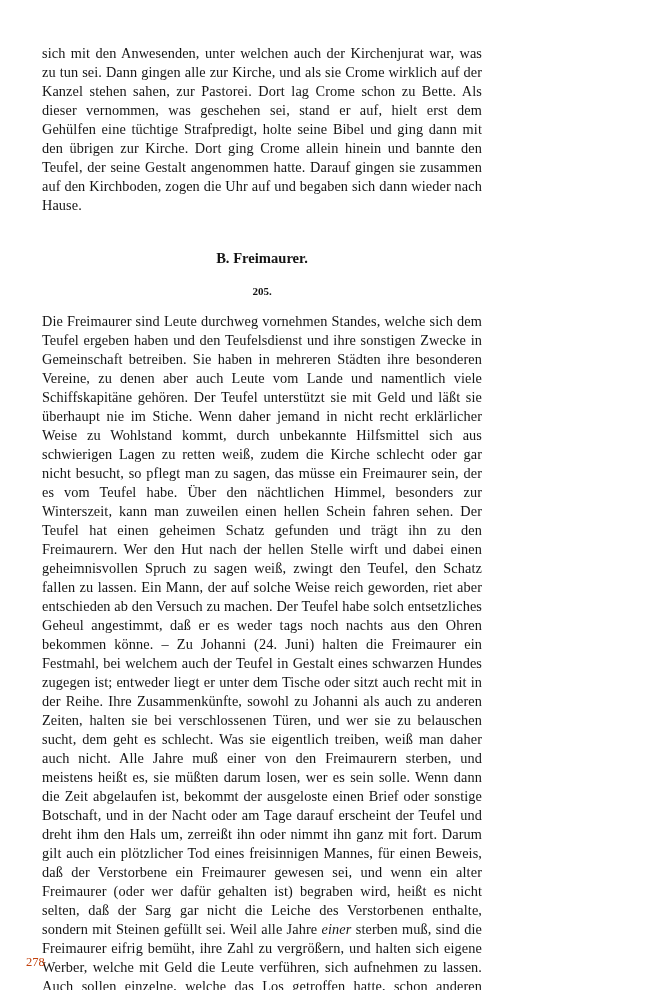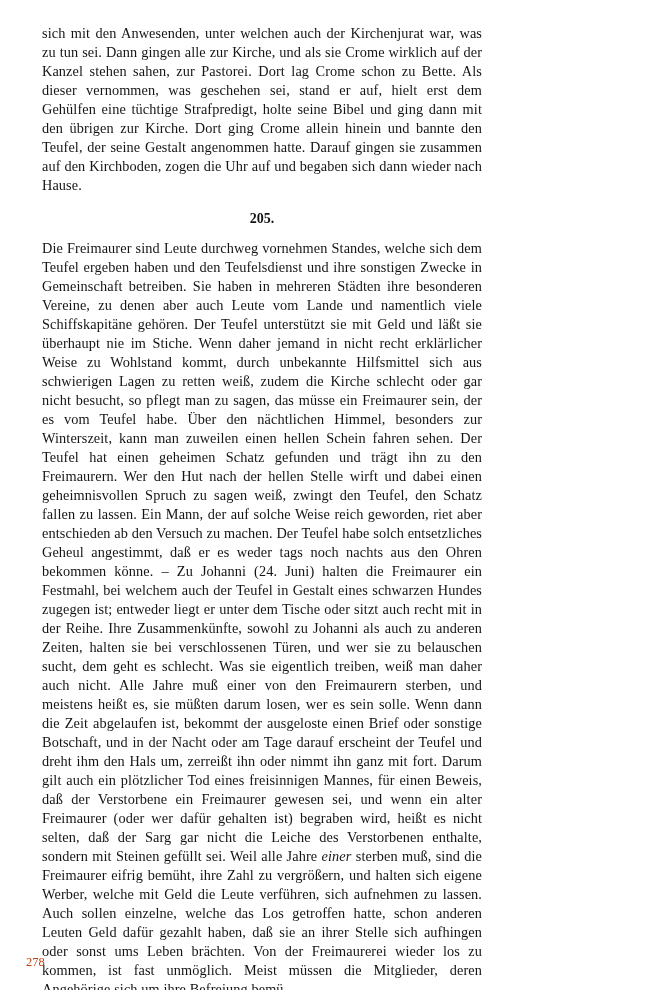--- a/index.html
+++ b/index.html
@@ -10,21 +10,21 @@
   body {
     width: 660px;
     height: 990px;
     overflow: hidden;
   }
   .page {
     position: relative;
     width: 524px;
     height: 990px;
     box-sizing: border-box;
-    padding: 24px 42px 0 42px;
+    padding: 44px 42px 0 42px;
     background: #ffffff;
     color: #141414;
     font-family: "Liberation Serif", "DejaVu Serif", serif;
     font-size: 14.3px;
     line-height: 19px;
   }
   .body-text {
     margin: 0;
     text-align: justify;
     text-justify: inter-word;
@@ -34,41 +34,42 @@
     margin: 34px 0 0 0;
     text-align: center;
     font-weight: bold;
     font-size: 14.6px;
     line-height: 19px;
   }
   .section-number {
     margin: 14px 0 11px 0;
     text-align: center;
     font-weight: bold;
-    font-size: 14px;
+    font-size: 11px;
     line-height: 19px;
   }
   .page-number {
     position: absolute;
     left: 26px;
     top: 954px;
     font-size: 12.5px;
     line-height: 16px;
     color: #c2410c;
   }
   em {
   }
 </style>
 </head>
 <body>
 
 <div class="page">
 
   <p class="body-text">sich mit den Anwesenden, unter welchen auch der Kirchenjurat war, was zu tun sei. Dann gingen alle zur Kirche, und als sie Crome wirklich auf der Kanzel stehen sahen, zur Pastorei. Dort lag Crome schon zu Bette. Als dieser vernommen, was geschehen sei, stand er auf, hielt erst dem Gehülfen eine tüchtige Strafpredigt, holte seine Bibel und ging dann mit den übrigen zur Kirche. Dort ging Crome allein hinein und bannte den Teufel, der seine Gestalt angenommen hatte. Darauf gingen sie zusammen auf den Kirchboden, zogen die Uhr auf und begaben sich dann wieder nach Hause.</p>
 
+  <h2 class="heading">B. Freimaurer.</h2>
 
   <h3 class="section-number">205.</h3>
 
   <p class="body-text"><span>Die Freimaurer sind Leute durchweg vornehmen Standes, welche sich dem Teufel ergeben haben und den Teufelsdienst und ihre sonstigen Zwecke in Gemeinschaft betreiben. Sie haben in mehreren Städten ihre besonderen Vereine, zu denen aber auch Leute vom Lande und namentlich viele Schiffskapitäne gehören. Der Teufel unterstützt sie mit Geld und läßt sie überhaupt nie im Stiche. Wenn daher jemand in nicht recht erklärlicher Weise zu Wohlstand kommt, durch unbekannte Hilfsmittel sich aus schwierigen Lagen zu retten weiß, zudem die Kirche schlecht oder gar nicht besucht, so pflegt man zu sagen, das müsse ein Freimaurer sein, der es vom Teufel habe. Über den nächtlichen Himmel, besonders zur Winterszeit, kann man zuweilen einen hellen Schein fahren sehen. Der Teufel hat einen geheimen Schatz gefunden und trägt ihn zu den Freimaurern. Wer den Hut nach der hellen Stelle wirft und dabei einen geheimnisvollen Spruch zu sagen weiß, zwingt den Teufel, den Schatz fallen zu lassen. Ein Mann, der auf solche Weise reich geworden, riet aber entschieden ab den Versuch zu machen. Der Teufel habe solch entsetzliches Geheul angestimmt, daß er es weder tags noch nachts aus den Ohren bekommen könne. – Zu Johanni (24. Juni) halten die Freimaurer ein Festmahl, bei welchem auch der Teufel in Gestalt eines schwarzen Hundes zugegen ist; entweder liegt er unter dem Tische oder sitzt auch recht mit in der Reihe. Ihre Zusammenkünfte, sowohl zu Johanni als auch zu anderen Zeiten, halten sie bei verschlossenen Türen, und wer sie zu belauschen sucht, dem geht es schlecht. Was sie eigentlich treiben, weiß man daher auch nicht. Alle Jahre muß einer von den Freimaurern sterben, und meistens heißt es, sie müßten darum losen, wer es sein solle. Wenn dann die Zeit abgelaufen ist, bekommt der ausgeloste einen Brief oder sonstige Botschaft, und in der Nacht oder am Tage darauf erscheint der Teufel und dreht ihm den Hals um, zerreißt ihn oder nimmt ihn ganz mit fort. Darum gilt auch ein plötzlicher Tod eines freisinnigen Mannes, für einen Beweis, daß der Verstorbene ein Freimaurer gewesen sei, und wenn ein alter Freimaurer (oder wer dafür gehalten ist) begraben wird, heißt es nicht selten, daß der Sarg gar nicht die Leiche des Verstorbenen enthalte, sondern mit Steinen gefüllt sei. Weil alle Jahre </span><em>einer</em><span> sterben muß, sind die Freimaurer eifrig bemüht, ihre Zahl zu vergrößern, und halten sich eigene Werber, welche mit Geld die Leute verführen, sich aufnehmen zu lassen. Auch sollen einzelne, welche das Los getroffen hatte, schon anderen Leuten Geld dafür gezahlt haben, daß sie an ihrer Stelle sich aufhingen oder sonst ums Leben brächten. Von der Freimaurerei wieder los zu kommen, ist fast unmöglich. Meist müssen die Mitglieder, deren Angehörige sich um ihre Befreiung bemü-</span></p>
 
   <div class="page-number">278</div>
 
 </div>
 
 </body></html>

